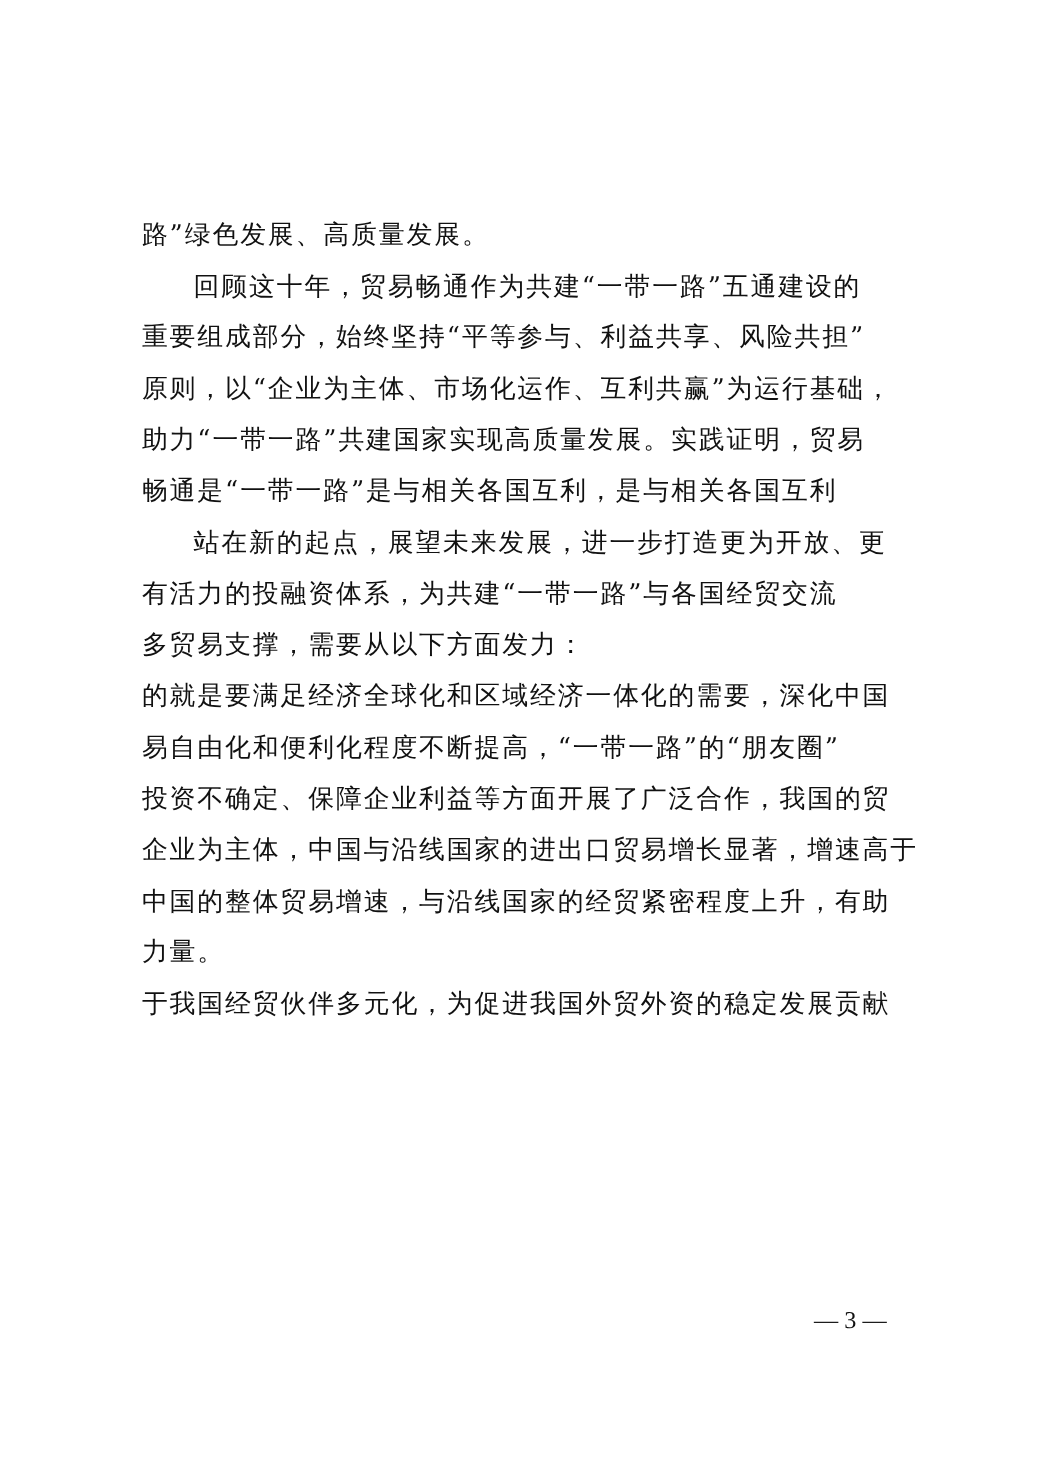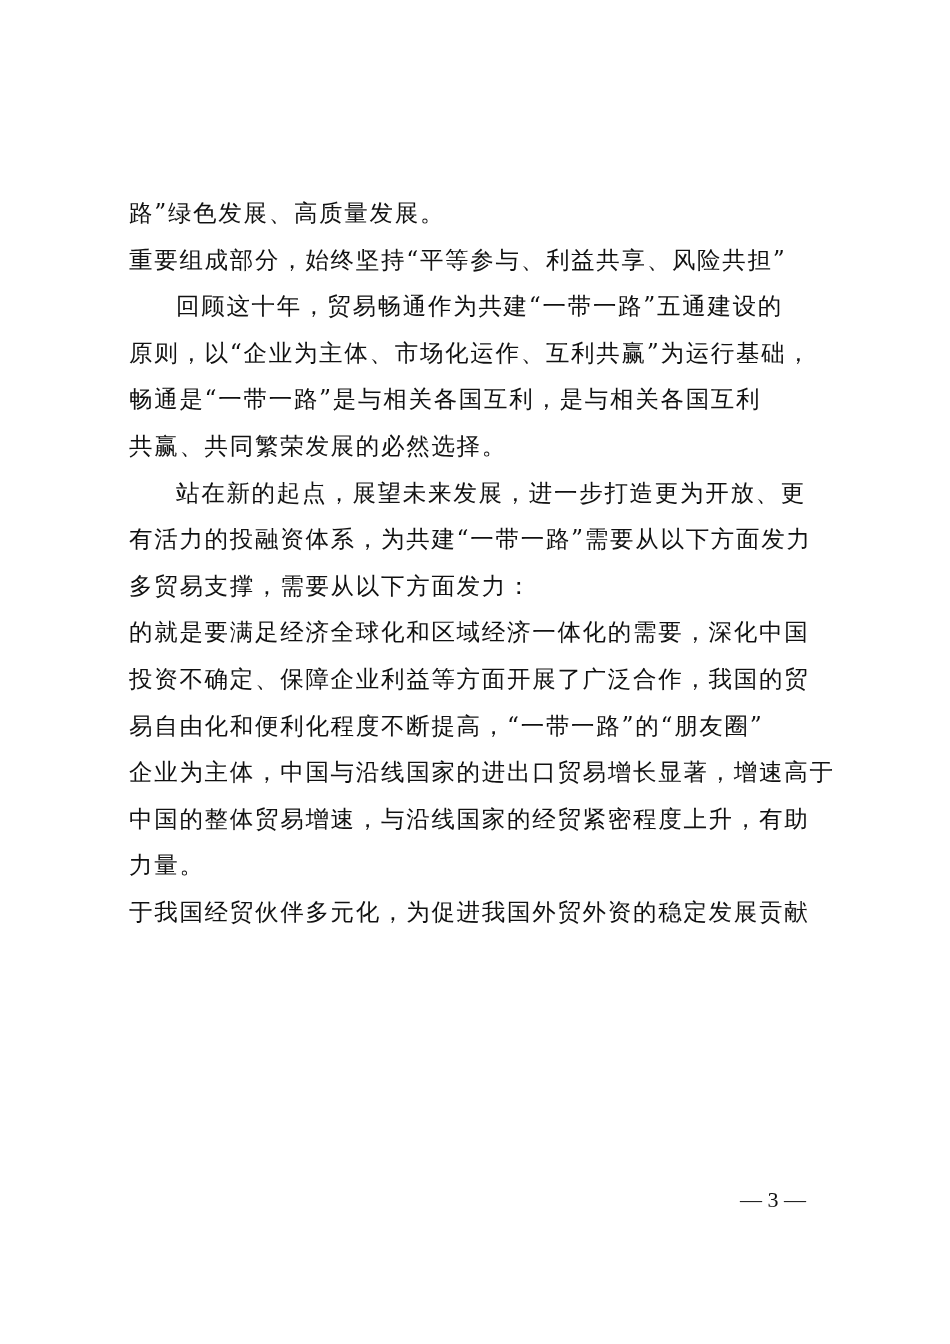--- a/index.html
+++ b/index.html
@@ -48,30 +48,30 @@
       white-space: nowrap;
       font-family: "Liberation Serif", "DejaVu Serif", serif;
     }
   </style>
 </head>
 <body>
 
 <div class="page">
   <div class="body-text">
     <div class="line">路”绿色发展、高质量发展。</div>
+    <div class="line indent">回顾这十年，贸易畅通作为共建“一带一路”五通建设的</div>
     <div class="line">重要组成部分，始终坚持“平等参与、利益共享、风险共担”</div>
-    <div class="line indent">回顾这十年，贸易畅通作为共建“一带一路”五通建设的</div>
     <div class="line">原则，以“企业为主体、市场化运作、互利共赢”为运行基础，</div>
+    <div class="line">助力“一带一路”共建国家实现高质量发展。实践证明，贸易</div>
     <div class="line">畅通是“一带一路”是与相关各国互利，是与相关各国互利</div>
-    <div class="line">共赢、共同繁荣发展的必然选择。</div>
     <div class="line indent">站在新的起点，展望未来发展，进一步打造更为开放、更</div>
-    <div class="line">有活力的投融资体系，为共建“一带一路”需要从以下方面发力</div>
+    <div class="line">有活力的投融资体系，为共建“一带一路”与各国经贸交流</div>
     <div class="line">多贸易支撑，需要从以下方面发力：</div>
     <div class="line">的就是要满足经济全球化和区域经济一体化的需要，深化中国</div>
+    <div class="line">易自由化和便利化程度不断提高，“一带一路”的“朋友圈”</div>
     <div class="line">投资不确定、保障企业利益等方面开展了广泛合作，我国的贸</div>
-    <div class="line">易自由化和便利化程度不断提高，“一带一路”的“朋友圈”</div>
     <div class="line">企业为主体，中国与沿线国家的进出口贸易增长显著，增速高于</div>
     <div class="line">中国的整体贸易增速，与沿线国家的经贸紧密程度上升，有助</div>
     <div class="line">力量。</div>
     <div class="line">于我国经贸伙伴多元化，为促进我国外贸外资的稳定发展贡献</div>
   </div>
   <div class="page-number">— 3 —</div>
 </div>
 
 </body></html>

